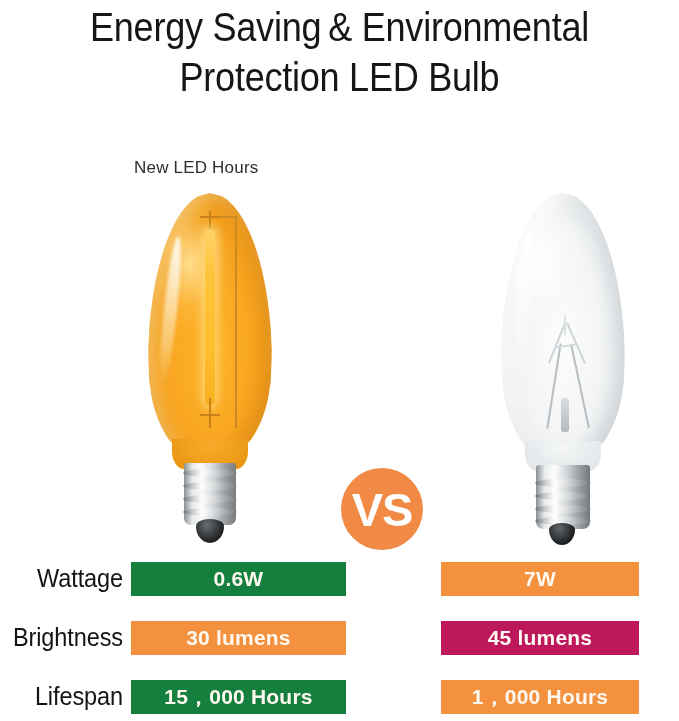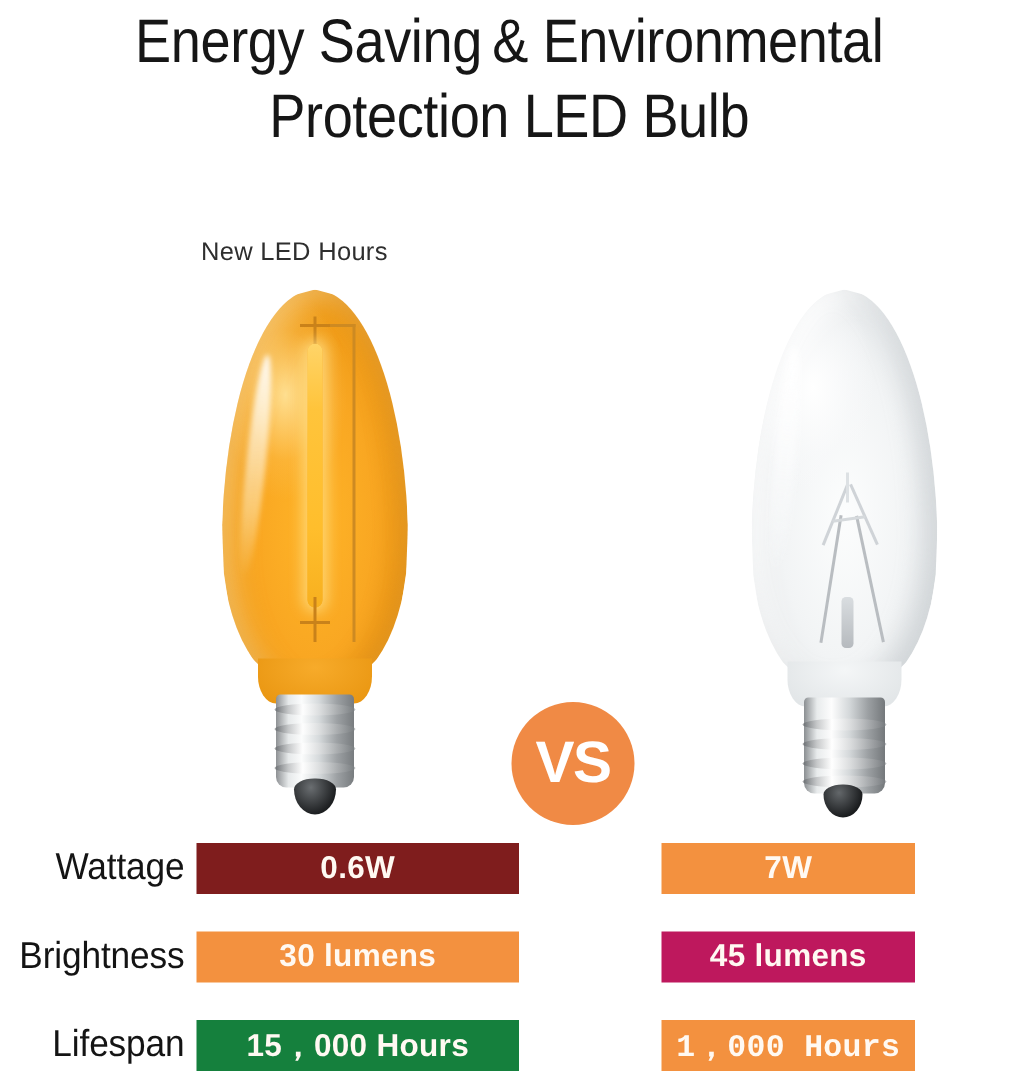--- a/index.html
+++ b/index.html
@@ -128,21 +128,21 @@
     border-radius: 48% 48% 50% 50% / 30% 30% 70% 70%;
   }
 
   
   .vs {
     position: absolute; left: 341px; top: 283px;
     width: 82px; height: 82px;
     border-radius: 50%;
     display: flex; align-items: center; justify-content: center;
     color: #ffffff;
-    font-size: 39px;
+    font-size: 47px;
     font-weight: bold;
     letter-spacing: -1px;
     font-family: "Liberation Sans", sans-serif;
   }
 
   
   .tg-bulb { position: absolute; left: 501px; top: 8px; width: 124px; height: 345px; }
   .tg-glass {
     position: absolute; left: 0; top: 0; width: 124px; height: 272px;
     background:
@@ -225,21 +225,21 @@
     align-items: center;
     justify-content: center;
     color: #fff9f2;
     font-family: "Liberation Sans Narrow", "Liberation Sans", sans-serif;
     font-size: 21px;
     font-weight: bold;
     letter-spacing: .2px;
     white-space: nowrap;
   }
   .bar-left  { left: 131px; width: 215px; top: 6px; }
-  .bar-right { left: 441px; width: 169px; top: 6px; }
+  .bar-right { left: 441px; width: 198px; top: 6px; }
 </style>
 </head>
 <body style="background: rgb(255, 255, 255);">
 
 <div class="title">
   <span>Energy Saving &amp; Environmental</span>
   <span class="line2">Protection LED Bulb</span>
 </div>
 
 <div class="caption caption-left">
@@ -293,28 +293,28 @@
       <div class="thread" style="top:52px"></div>
     </div>
     <div class="tg-tip"></div>
   </div>
 </div>
 
 <div class="specs">
 
   <div class="spec-row">
     <div class="spec-label">Wattage</div>
-    <div class="bar bar-left" style="background: #7f1d1d;">0.6W</div>
+    <div class="bar bar-left" style="background: #15803d;">0.6W</div>
     <div class="bar bar-right" style="background: rgb(243, 145, 63);">7W</div>
   </div>
 
   <div class="spec-row">
     <div class="spec-label">Brightness</div>
     <div class="bar bar-left" style="background: rgb(243, 145, 63);">30 lumens</div>
     <div class="bar bar-right" style="background: #be185d;">45 lumens</div>
   </div>
 
   <div class="spec-row">
     <div class="spec-label">Lifespan</div>
     <div class="bar bar-left" style="background: #15803d;">15，000 Hours</div>
-    <div class="bar bar-right" style="background: rgb(243, 145, 63); font-family: Liberation Mono, monospace;">1，000 Hours</div>
+    <div class="bar bar-right" style="background: rgb(243, 145, 63);">1，000 Hours</div>
   </div>
 </div>
 
 </body></html>

